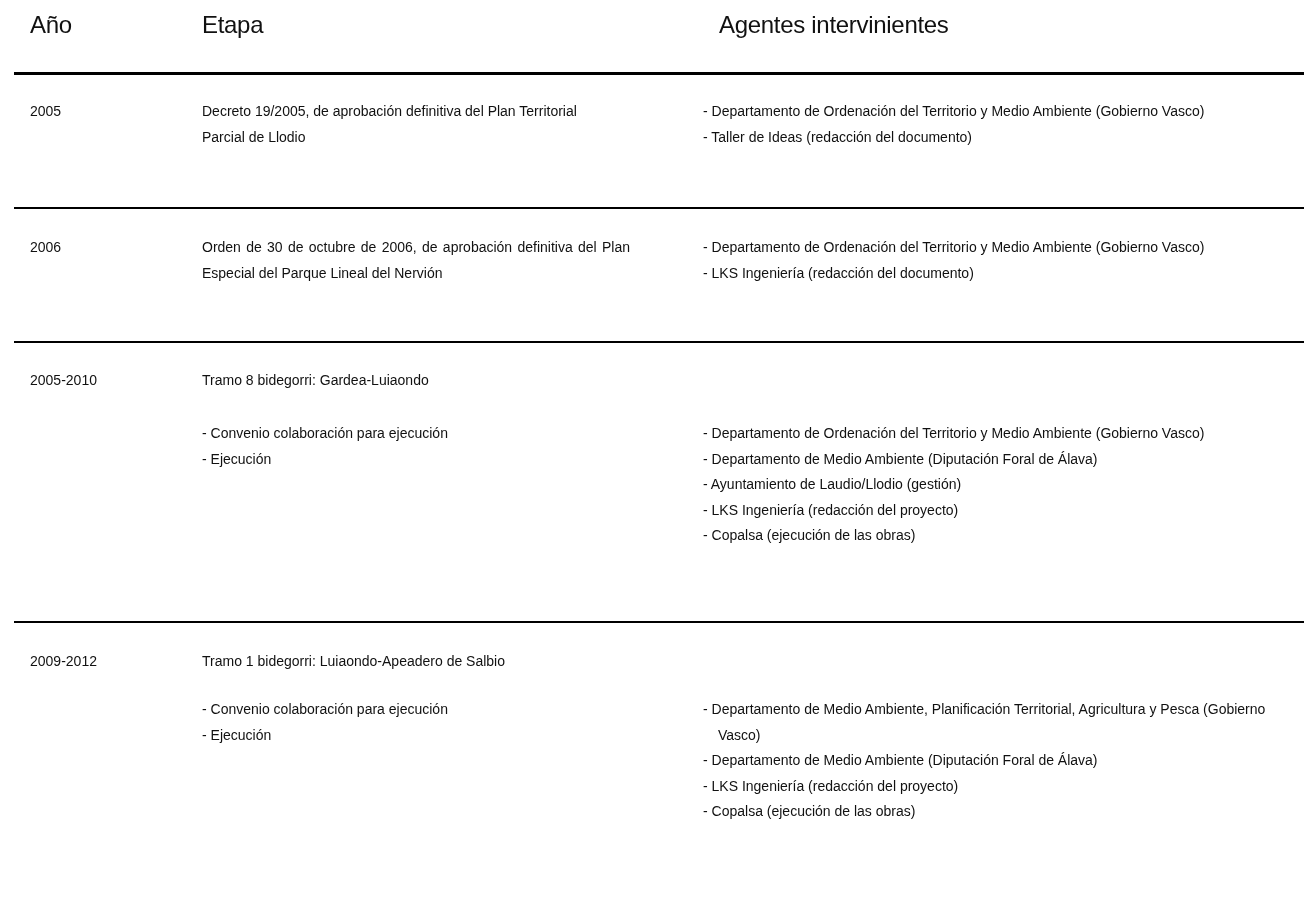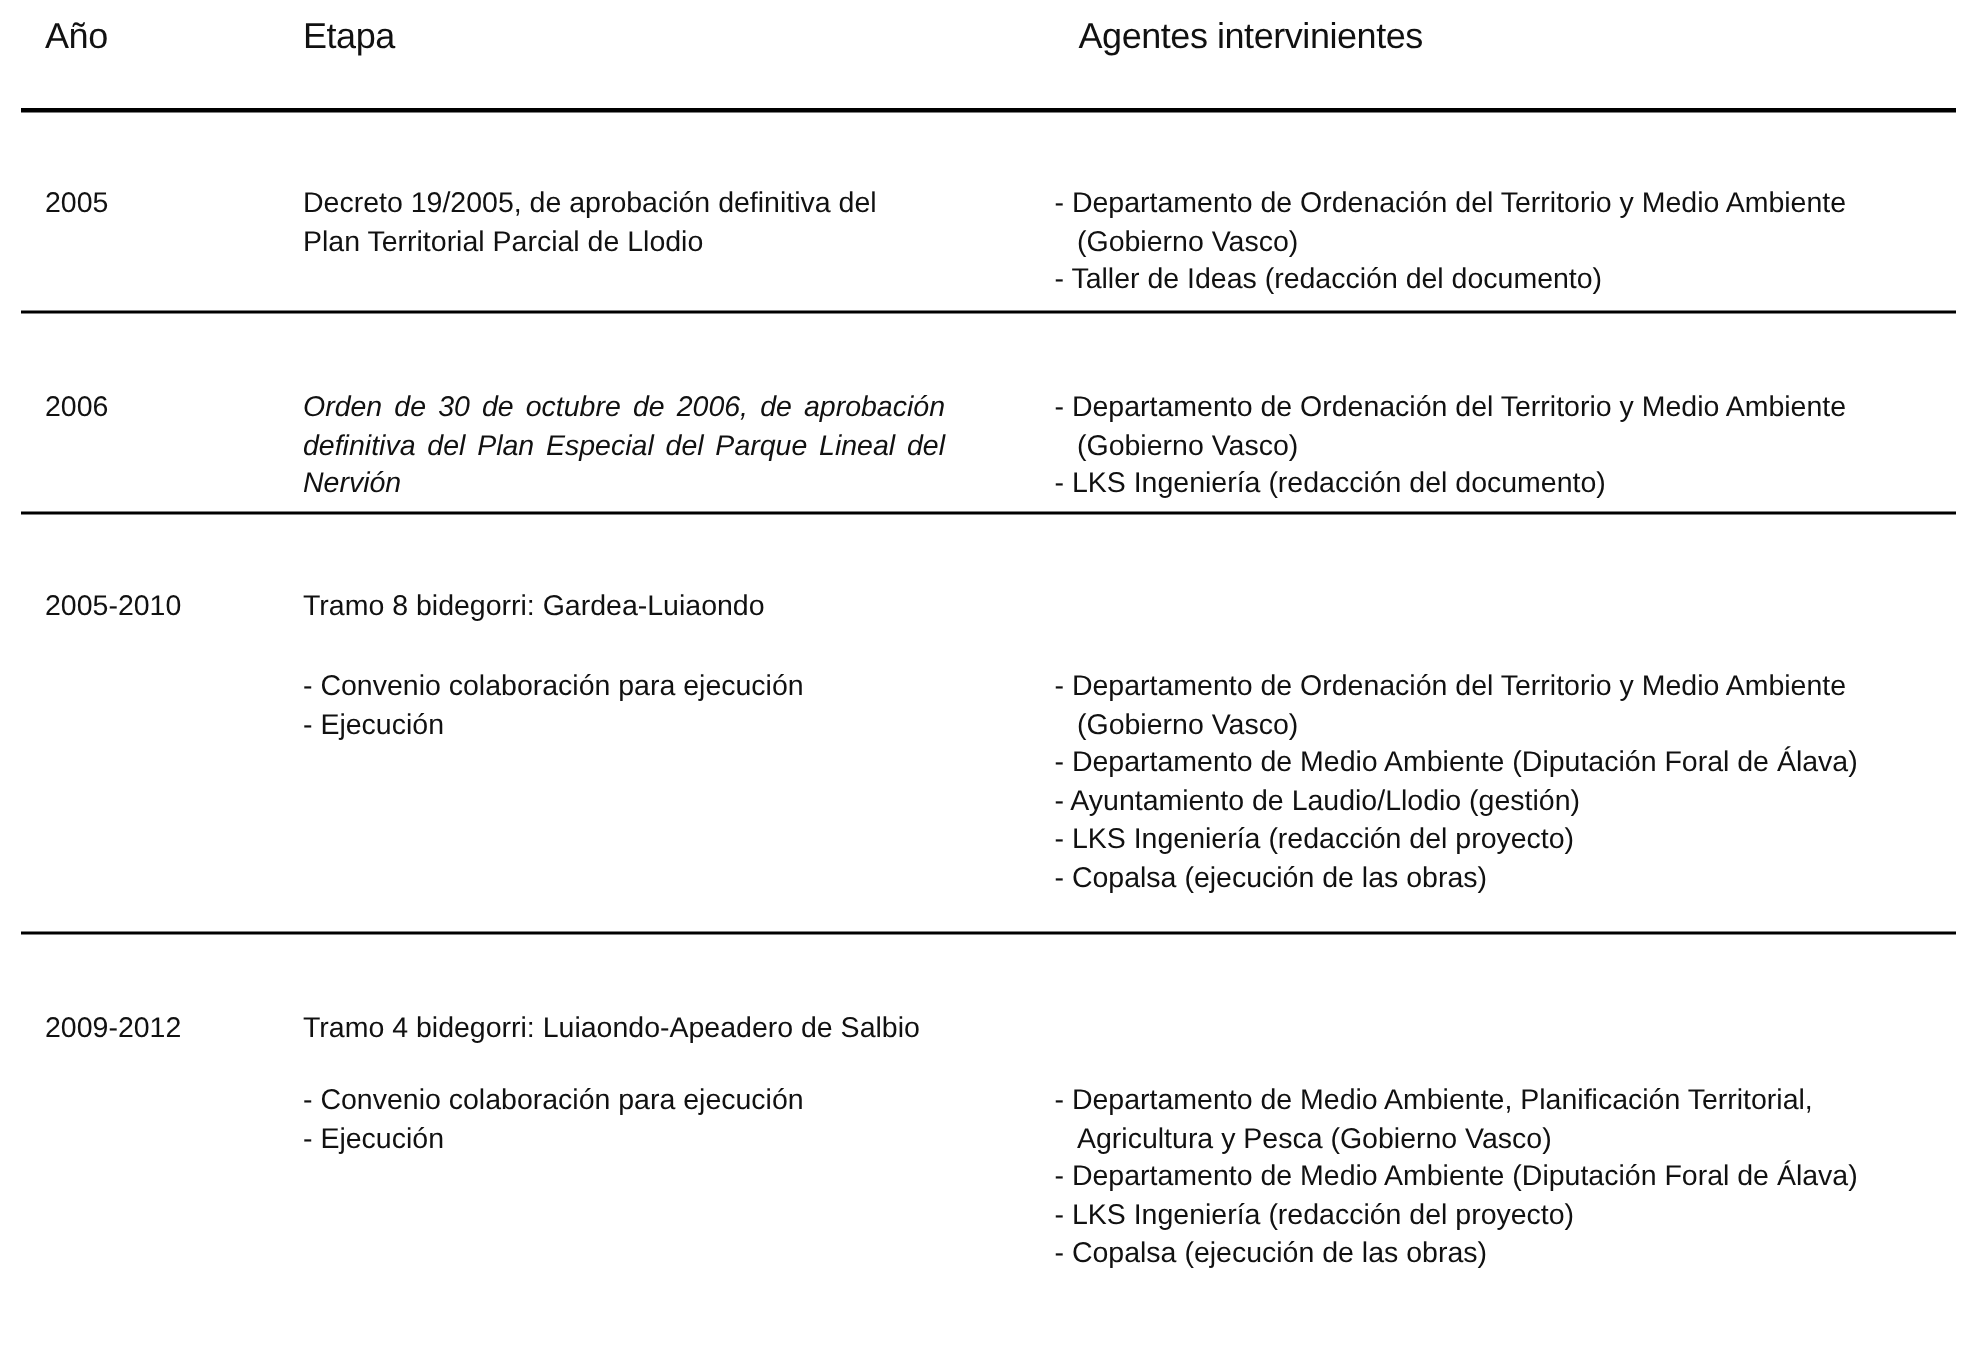--- a/index.html
+++ b/index.html
@@ -26,27 +26,26 @@
     position: absolute;
     left: 14px;
     width: 1290px;
     background: #000000;
   }
   .rule.thick { height: 3px; }
   .rule.thin  { height: 2px; }
 
   .cell {
     position: absolute;
-    font-size: 19px;
+    font-size: 14px;
     line-height: 25.5px;
-    margin-top: 24px;
   }
   .year  { left: 30px; }
   .stage { left: 202px; width: 430px; }
-  .stage.justify { text-align: justify; text-align-last: left; font-style: italic; }
+  .stage.justify { text-align: justify; text-align-last: left; }
   .agents { left: 703px; width: 585px; }
   .agent-item {
     padding-left: 15px;
     text-indent: -15px;
   }
   .stage-item {
     padding-left: 0;
   }
 </style>
 </head>
@@ -93,21 +92,21 @@
     <div class="agent-item">- Ayuntamiento de Laudio/Llodio (gestión)</div>
     <div class="agent-item">- LKS Ingeniería (redacción del proyecto)</div>
     <div class="agent-item">- Copalsa (ejecución de las obras)</div>
   </div>
 </div>
 
 <div class="rule thin" style="top:621px;"></div>
 
 <div>
   <div class="cell year" style="top:649px;">2009-2012</div>
-  <div class="cell stage" style="top:649px; width:490px;">Tramo 4 bidegorri: Luiaondo-Apeadero de Salbio</div>
+  <div class="cell stage" style="top:649px; width:490px;">Tramo 1 bidegorri: Luiaondo-Apeadero de Salbio</div>
   <div class="cell stage" style="top:697px;">
     <div class="stage-item">- Convenio colaboración para ejecución</div>
     <div class="stage-item">- Ejecución</div>
   </div>
   <div class="cell agents" style="top:697px;">
     <div class="agent-item">- Departamento de Medio Ambiente, Planificación Territorial, Agricultura y Pesca (Gobierno Vasco)</div>
     <div class="agent-item">- Departamento de Medio Ambiente (Diputación Foral de Álava)</div>
     <div class="agent-item">- LKS Ingeniería (redacción del proyecto)</div>
     <div class="agent-item">- Copalsa (ejecución de las obras)</div>
   </div>

